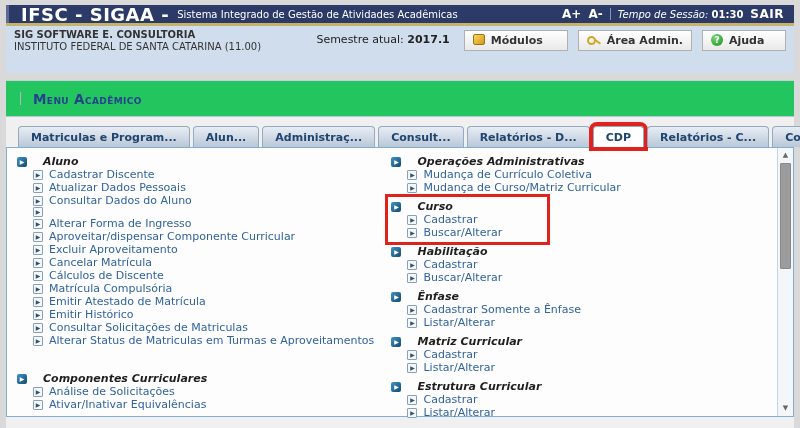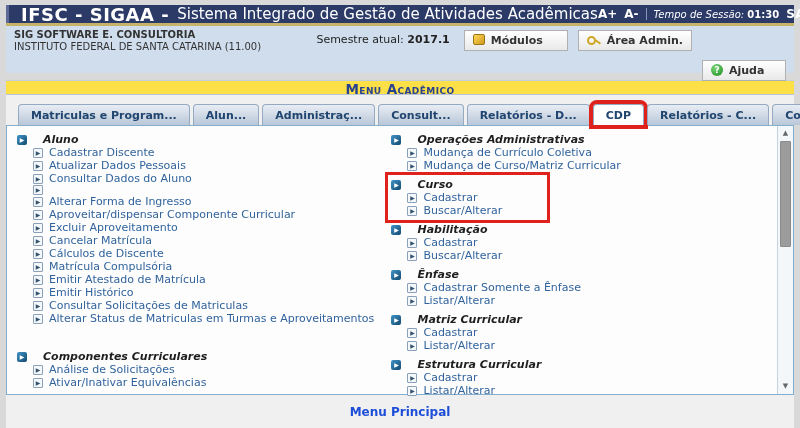--- a/index.html
+++ b/index.html
@@ -13,21 +13,21 @@
   .app { margin: 5px 6px 0 6px; }
 
   
   .topbar {
     background: #2b3a67; color: #fff;
     height: 18px; display: flex; align-items: center;
     padding: 0 10px 0 12px; font-size: 11px;
     border-left: 3px solid #5d6a99;
   }
   .brand { font-weight: bold; font-size: 18px; letter-spacing: .5px; margin-right: 8px; white-space: nowrap; }
-  .app-title { font-size: 15px; white-space: nowrap; }
+  .app-title { font-size: 10px; white-space: nowrap; }
   .top-right { margin-left: auto; display: flex; align-items: center; gap: 7px; }
   .font-btn { font-weight: bold; font-size: 12px; cursor: pointer; }
   .tr-divider { width: 1px; height: 12px; background: #8a93b8; display: inline-block; }
   .session { font-style: italic; font-size: 10px; white-space: nowrap; }
   .session b { font-style: normal; }
   .logout { font-weight: bold; font-size: 12px; letter-spacing: .5px; cursor: pointer; }
 
   .goldline { height: 3px; background: #c7b269; }
 
   
@@ -40,36 +40,36 @@
   .institution { font-size: 10px; color: #333; margin-top: 1px; }
   .info-right { margin-left: auto; display: flex; align-items: flex-start; gap: 10px; padding-top: 1px; }
   .semester { font-size: 11px; color: #222; margin-right: 4px; white-space: nowrap; padding-top: 3px; }
   .ibtn {
     display: inline-flex; gap: 6px;
     background: linear-gradient(#ffffff, #e9e9e9);
     border: 1px solid #b0b0b0;
     font-size: 11px; font-weight: bold; color: #333;
     padding: 3px 8px; cursor: pointer; min-width: 104px;
   }
-  .ibtn:last-child { min-width: 84px; margin-top: 30px; }
+  .ibtn:last-child { min-width: 84px; }
   .icon { display: inline-block; position: relative; }
   .modules-icon { width: 12px; height: 11px; background: linear-gradient(135deg, #ffd658, #cf9a1e); border: 1px solid #9a7415; border-radius: 2px; }
   .key-icon { width: 14px; height: 12px; }
   .key-icon::before { content: ""; position: absolute; left: 0; top: 2px; width: 5px; height: 5px; border: 2px solid #cfa623; border-radius: 50%; }
   .key-icon::after { content: ""; position: absolute; left: 8px; top: 7px; width: 6px; height: 2px; background: #cfa623; transform: rotate(35deg); }
   .help-icon { width: 12px; height: 12px; border-radius: 50%; background: radial-gradient(circle at 35% 30%, #79d879, #1d8a1d); color: #fff; font-size: 9px; font-weight: bold; line-height: 12px; text-align: center; }
   .help-icon::before { content: "?"; }
 
   
   .zone { background: #f0f0f0; padding-bottom: 2px; }
 
   .menubar {
-    margin-top: 7px; background: #fde047;
+    margin-top: 7px; background: #22c55e;
     border-top: 1px solid #c3cfdf; border-bottom: 1px solid #b9c6da;
-    height: 15px; display: flex; align-items: center; flex-direction: column;
+    height: 37px; display: flex; align-items: center;
   }
   .notch { width: 1px; height: 13px; background: #aab8cc; margin: 0 12px 0 14px; }
   .menubar-title { font-variant: small-caps; font-weight: bold; color: #27418f; font-size: 13.5px; letter-spacing: .4px; }
 
   
   .tabs { margin: 9px 0 0 12px; display: flex; gap: 3px; height: 21px; position: relative; z-index: 2; }
   .tab {
     background: linear-gradient(#e8edf4, #b9c7d8);
     border: 1px solid #94aac2; border-bottom: none;
     border-radius: 4px 4px 0 0;

